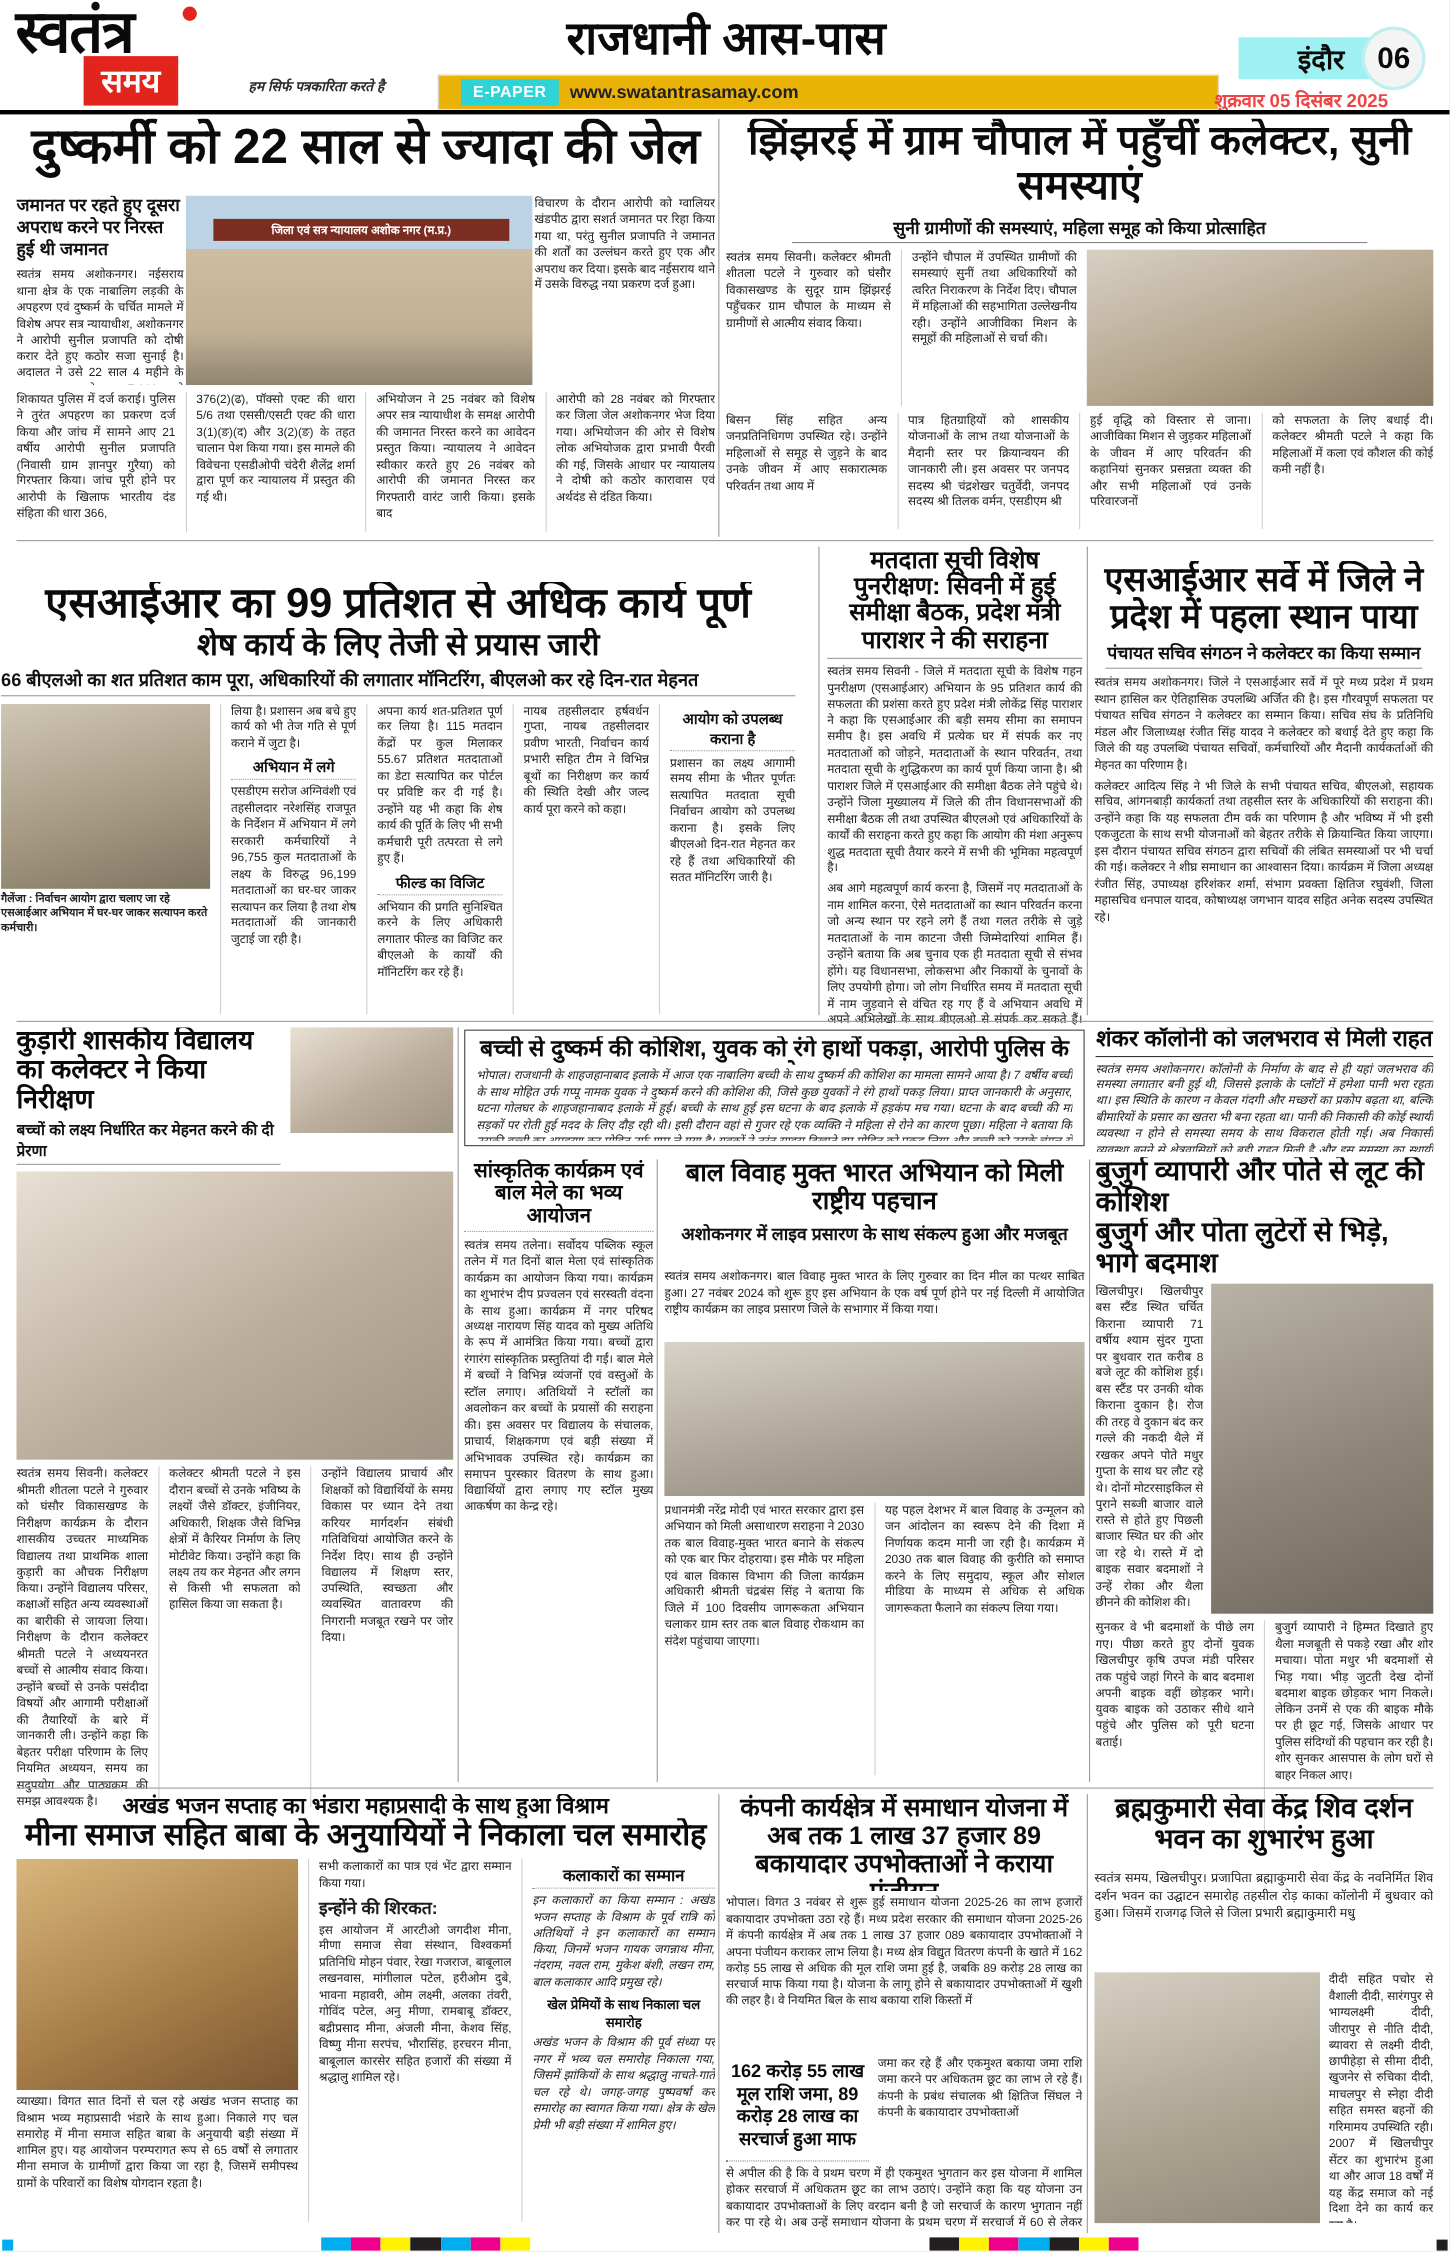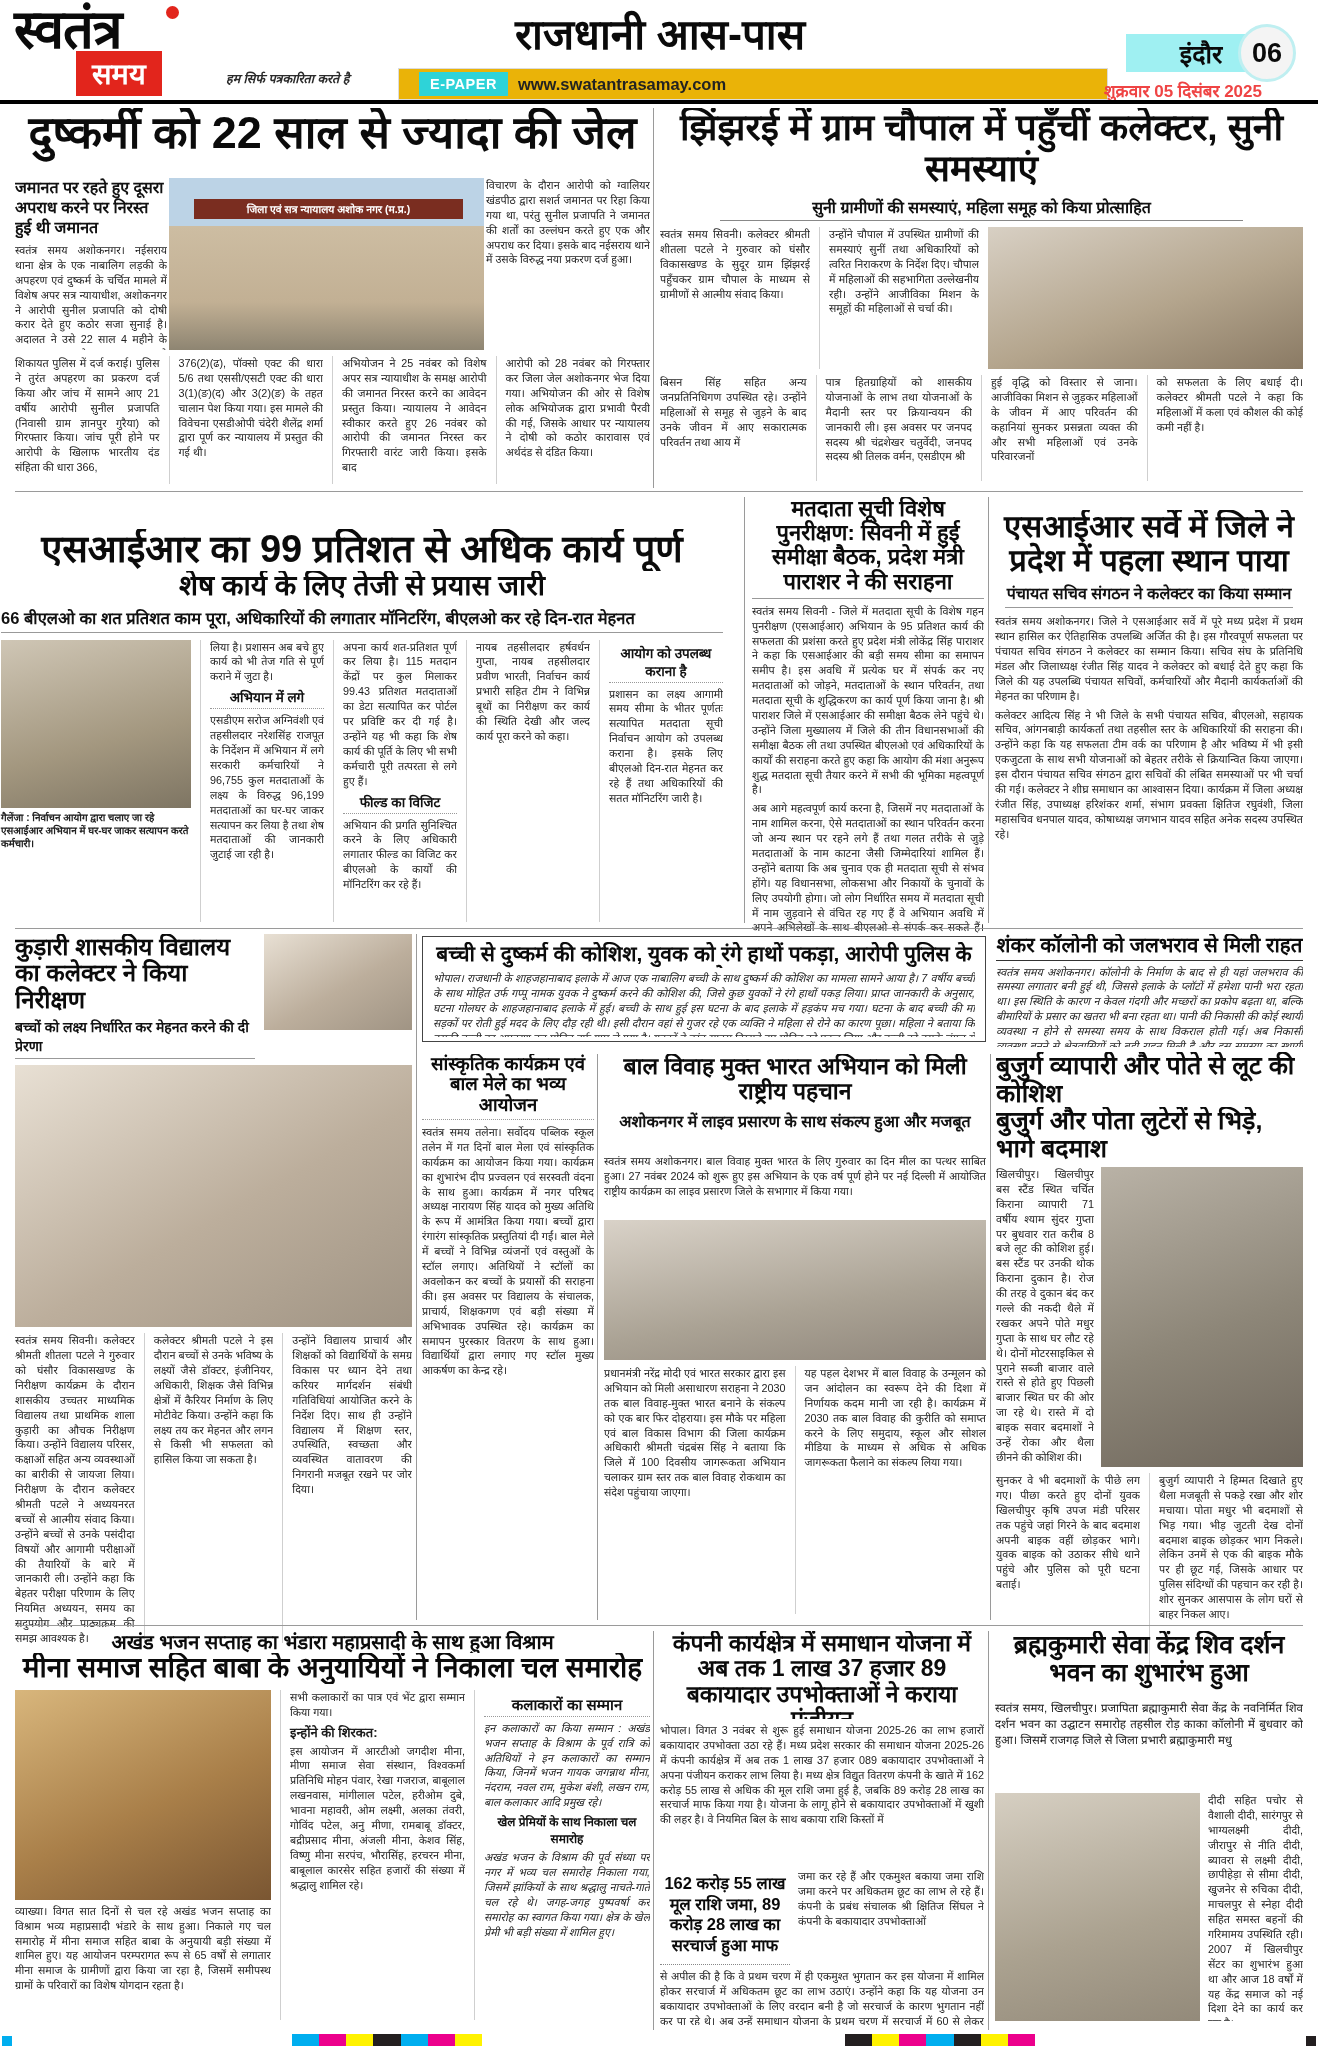--- a/index.html
+++ b/index.html
@@ -125,21 +125,21 @@
       <div style="width:190px;">
         <div class="photo ph-field" style="width:190px;height:168px;"></div>
         <div class="cap">गैलेंजा : निर्वाचन आयोग द्वारा चलाए जा रहे एसआईआर अभियान में घर-घर जाकर सत्यापन करते कर्मचारी।</div>
       </div>
       <div style="flex:1;border-left:1px solid #cfcfcf;padding-left:9px;overflow:hidden;">
         <p class="bt">लिया है। प्रशासन अब बचे हुए कार्य को भी तेज गति से पूर्ण कराने में जुटा है।</p>
         <div class="mh">अभियान में लगे</div>
         <p class="bt">एसडीएम सरोज अग्निवंशी एवं तहसीलदार नरेशसिंह राजपूत के निर्देशन में अभियान में लगे सरकारी कर्मचारियों ने 96,755 कुल मतदाताओं के लक्ष्य के विरुद्ध 96,199 मतदाताओं का घर-घर जाकर सत्यापन कर लिया है तथा शेष मतदाताओं की जानकारी जुटाई जा रही है।</p>
       </div>
       <div style="flex:1;border-left:1px solid #cfcfcf;padding-left:9px;overflow:hidden;">
-        <p class="bt">अपना कार्य शत-प्रतिशत पूर्ण कर लिया है। 115 मतदान केंद्रों पर कुल मिलाकर 99.43 प्रतिशत मतदाताओं का डेटा सत्यापित कर पोर्टल पर प्रविष्टि कर दी गई है। उन्होंने यह भी कहा कि शेष कार्य की पूर्ति के लिए भी सभी कर्मचारी पूरी तत्परता से लगे हुए हैं।</p>
+        <p class="bt">अपना कार्य शत-प्रतिशत पूर्ण कर लिया है। 115 मतदान केंद्रों पर कुल मिलाकर 55.67 प्रतिशत मतदाताओं का डेटा सत्यापित कर पोर्टल पर प्रविष्टि कर दी गई है। उन्होंने यह भी कहा कि शेष कार्य की पूर्ति के लिए भी सभी कर्मचारी पूरी तत्परता से लगे हुए हैं।</p>
         <div class="mh">फील्ड का विजिट</div>
         <p class="bt">अभियान की प्रगति सुनिश्चित करने के लिए अधिकारी लगातार फील्ड का विजिट कर बीएलओ के कार्यों की मॉनिटरिंग कर रहे हैं।</p>
       </div>
       <div style="flex:1;border-left:1px solid #cfcfcf;padding-left:9px;overflow:hidden;">
         <p class="bt">नायब तहसीलदार हर्षवर्धन गुप्ता, नायब तहसीलदार प्रवीण भारती, निर्वाचन कार्य प्रभारी सहित टीम ने विभिन्न बूथों का निरीक्षण कर कार्य की स्थिति देखी और जल्द कार्य पूरा करने को कहा।</p>
       </div>
       <div style="flex:1;border-left:1px solid #cfcfcf;padding-left:9px;overflow:hidden;">
         <div class="mh">आयोग को उपलब्ध कराना है</div>
         <p class="bt">प्रशासन का लक्ष्य आगामी समय सीमा के भीतर पूर्णतः सत्यापित मतदाता सूची निर्वाचन आयोग को उपलब्ध कराना है। इसके लिए बीएलओ दिन-रात मेहनत कर रहे हैं तथा अधिकारियों की सतत मॉनिटरिंग जारी है।</p>
       </div>
@@ -234,21 +234,21 @@
   <section class="abs" style="left:15px;top:1631px;width:635px;height:399px;">
     <div class="hl" style="font-size:20px;font-weight:700;">अखंड भजन सप्ताह का भंडारा महाप्रसादी के साथ हुआ विश्राम</div>
     <div class="hl" style="font-size:28px;">मीना समाज सहित बाबा के अनुयायियों ने निकाला चल समारोह</div>
     <div style="display:flex;gap:9px;height:330px;margin-top:6px;">
       <div style="width:256px;display:flex;flex-direction:column;">
         <div class="photo ph-bhajan" style="width:256px;height:210px;"></div>
         <p class="bt" style="flex:1;margin-top:4px;">व्याख्या। विगत सात दिनों से चल रहे अखंड भजन सप्ताह का विश्राम भव्य महाप्रसादी भंडारे के साथ हुआ। निकाले गए चल समारोह में मीना समाज सहित बाबा के अनुयायी बड़ी संख्या में शामिल हुए। यह आयोजन परम्परागत रूप से 65 वर्षों से लगातार मीना समाज के ग्रामीणों द्वारा किया जा रहा है, जिसमें समीपस्थ ग्रामों के परिवारों का विशेष योगदान रहता है।</p>
       </div>
       <div style="width:175px;border-left:1px solid #cfcfcf;padding-left:9px;overflow:hidden;">
         <p class="bt">सभी कलाकारों का पात्र एवं भेंट द्वारा सम्मान किया गया।</p>
-        <div style="font-weight:700;font-size:13px;margin:3px 0;">इन्होंने की शिरकत:</div>
+        <div style="font-weight:700;font-size:16px;margin:3px 0;">इन्होंने की शिरकत:</div>
         <p class="bt">इस आयोजन में आरटीओ जगदीश मीना, मीणा समाज सेवा संस्थान, विश्वकर्मा प्रतिनिधि मोहन पंवार, रेखा गजराज, बाबूलाल लखनवास, मांगीलाल पटेल, हरीओम दुबे, भावना महावरी, ओम लक्ष्मी, अलका तंवरी, गोविंद पटेल, अनु मीणा, रामबाबू डॉक्टर, बद्रीप्रसाद मीना, अंजली मीना, केशव सिंह, विष्णु मीना सरपंच, भौरासिंह, हरचरन मीना, बाबूलाल कारसेर सहित हजारों की संख्या में श्रद्धालु शामिल रहे।</p>
       </div>
       <div style="flex:1;border-left:1px solid #cfcfcf;padding-left:9px;overflow:hidden;">
         <div class="mh" style="font-size:15px;">कलाकारों का सम्मान</div>
         <p class="bt it">इन कलाकारों का किया सम्मान : अखंड भजन सप्ताह के विश्राम के पूर्व रात्रि को अतिथियों ने इन कलाकारों का सम्मान किया, जिनमें भजन गायक जगन्नाथ मीना, नंदराम, नवल राम, मुकेश बंशी, लखन राम, बाल कलाकार आदि प्रमुख रहे।</p>
         <div class="bh">खेल प्रेमियों के साथ निकाला चल समारोह</div>
         <p class="bt it">अखंड भजन के विश्राम की पूर्व संध्या पर नगर में भव्य चल समारोह निकाला गया, जिसमें झांकियों के साथ श्रद्धालु नाचते-गाते चल रहे थे। जगह-जगह पुष्पवर्षा कर समारोह का स्वागत किया गया। क्षेत्र के खेल प्रेमी भी बड़ी संख्या में शामिल हुए।</p>
       </div>
     </div>
   </section>

